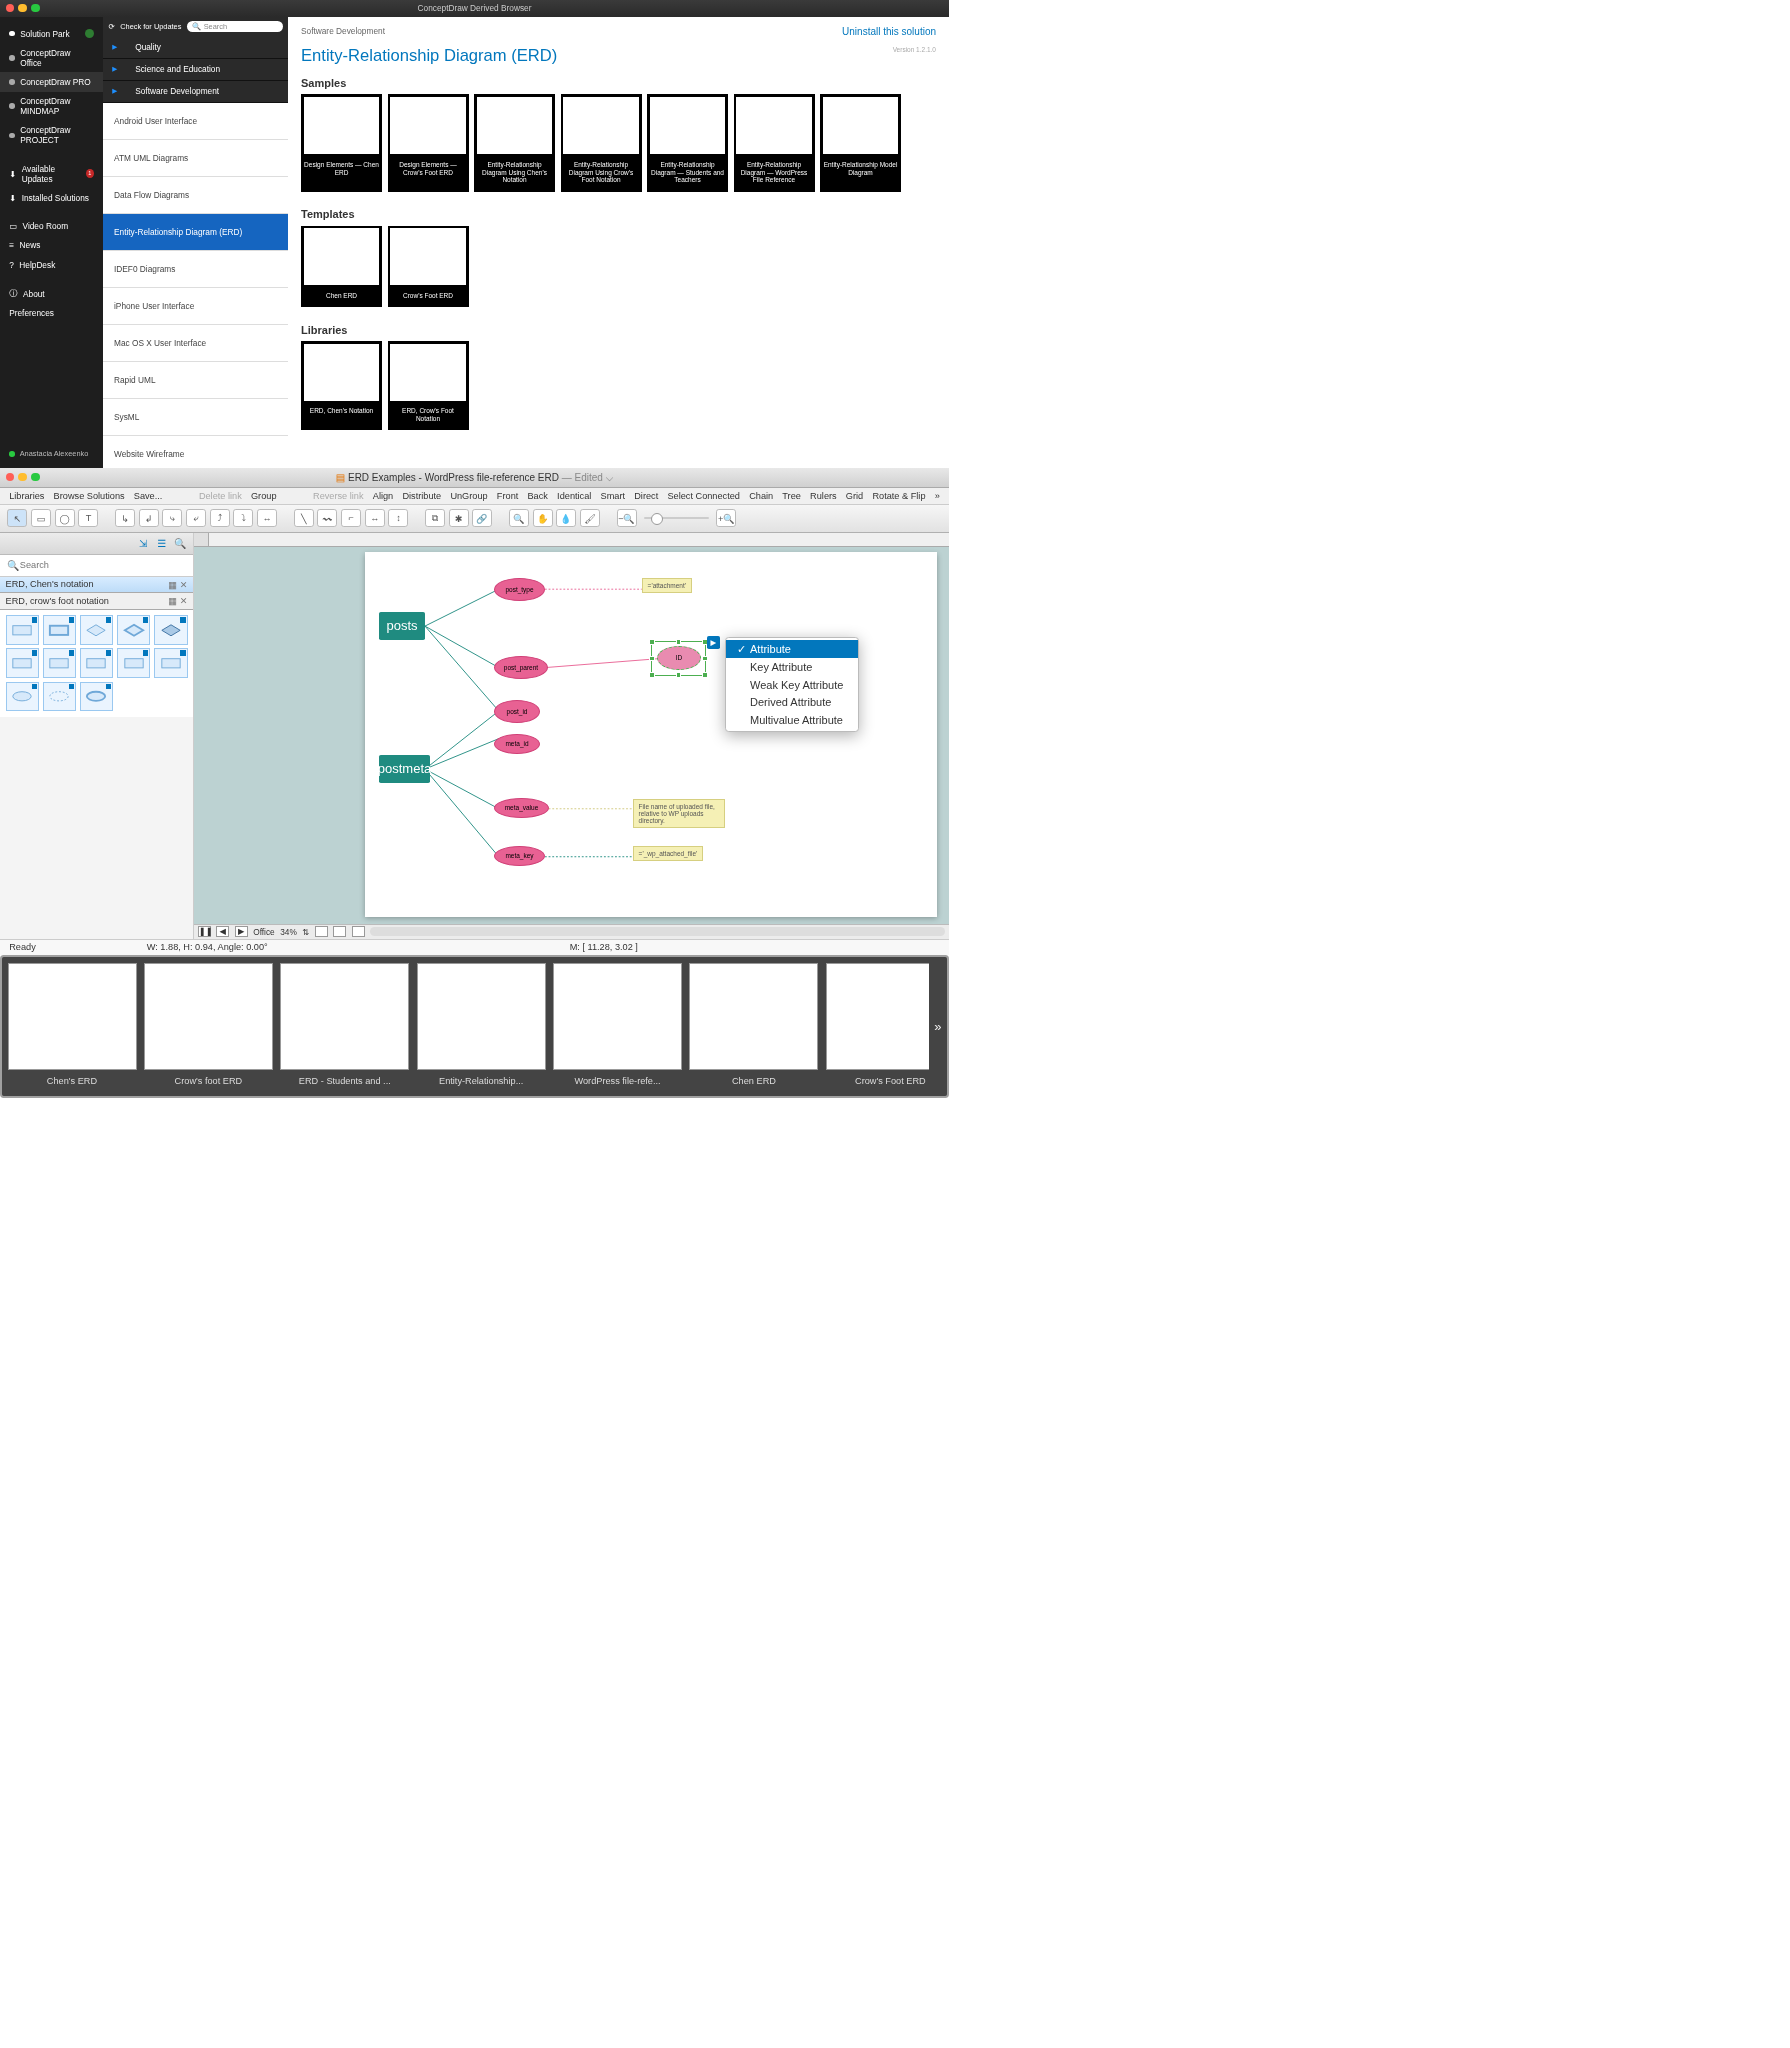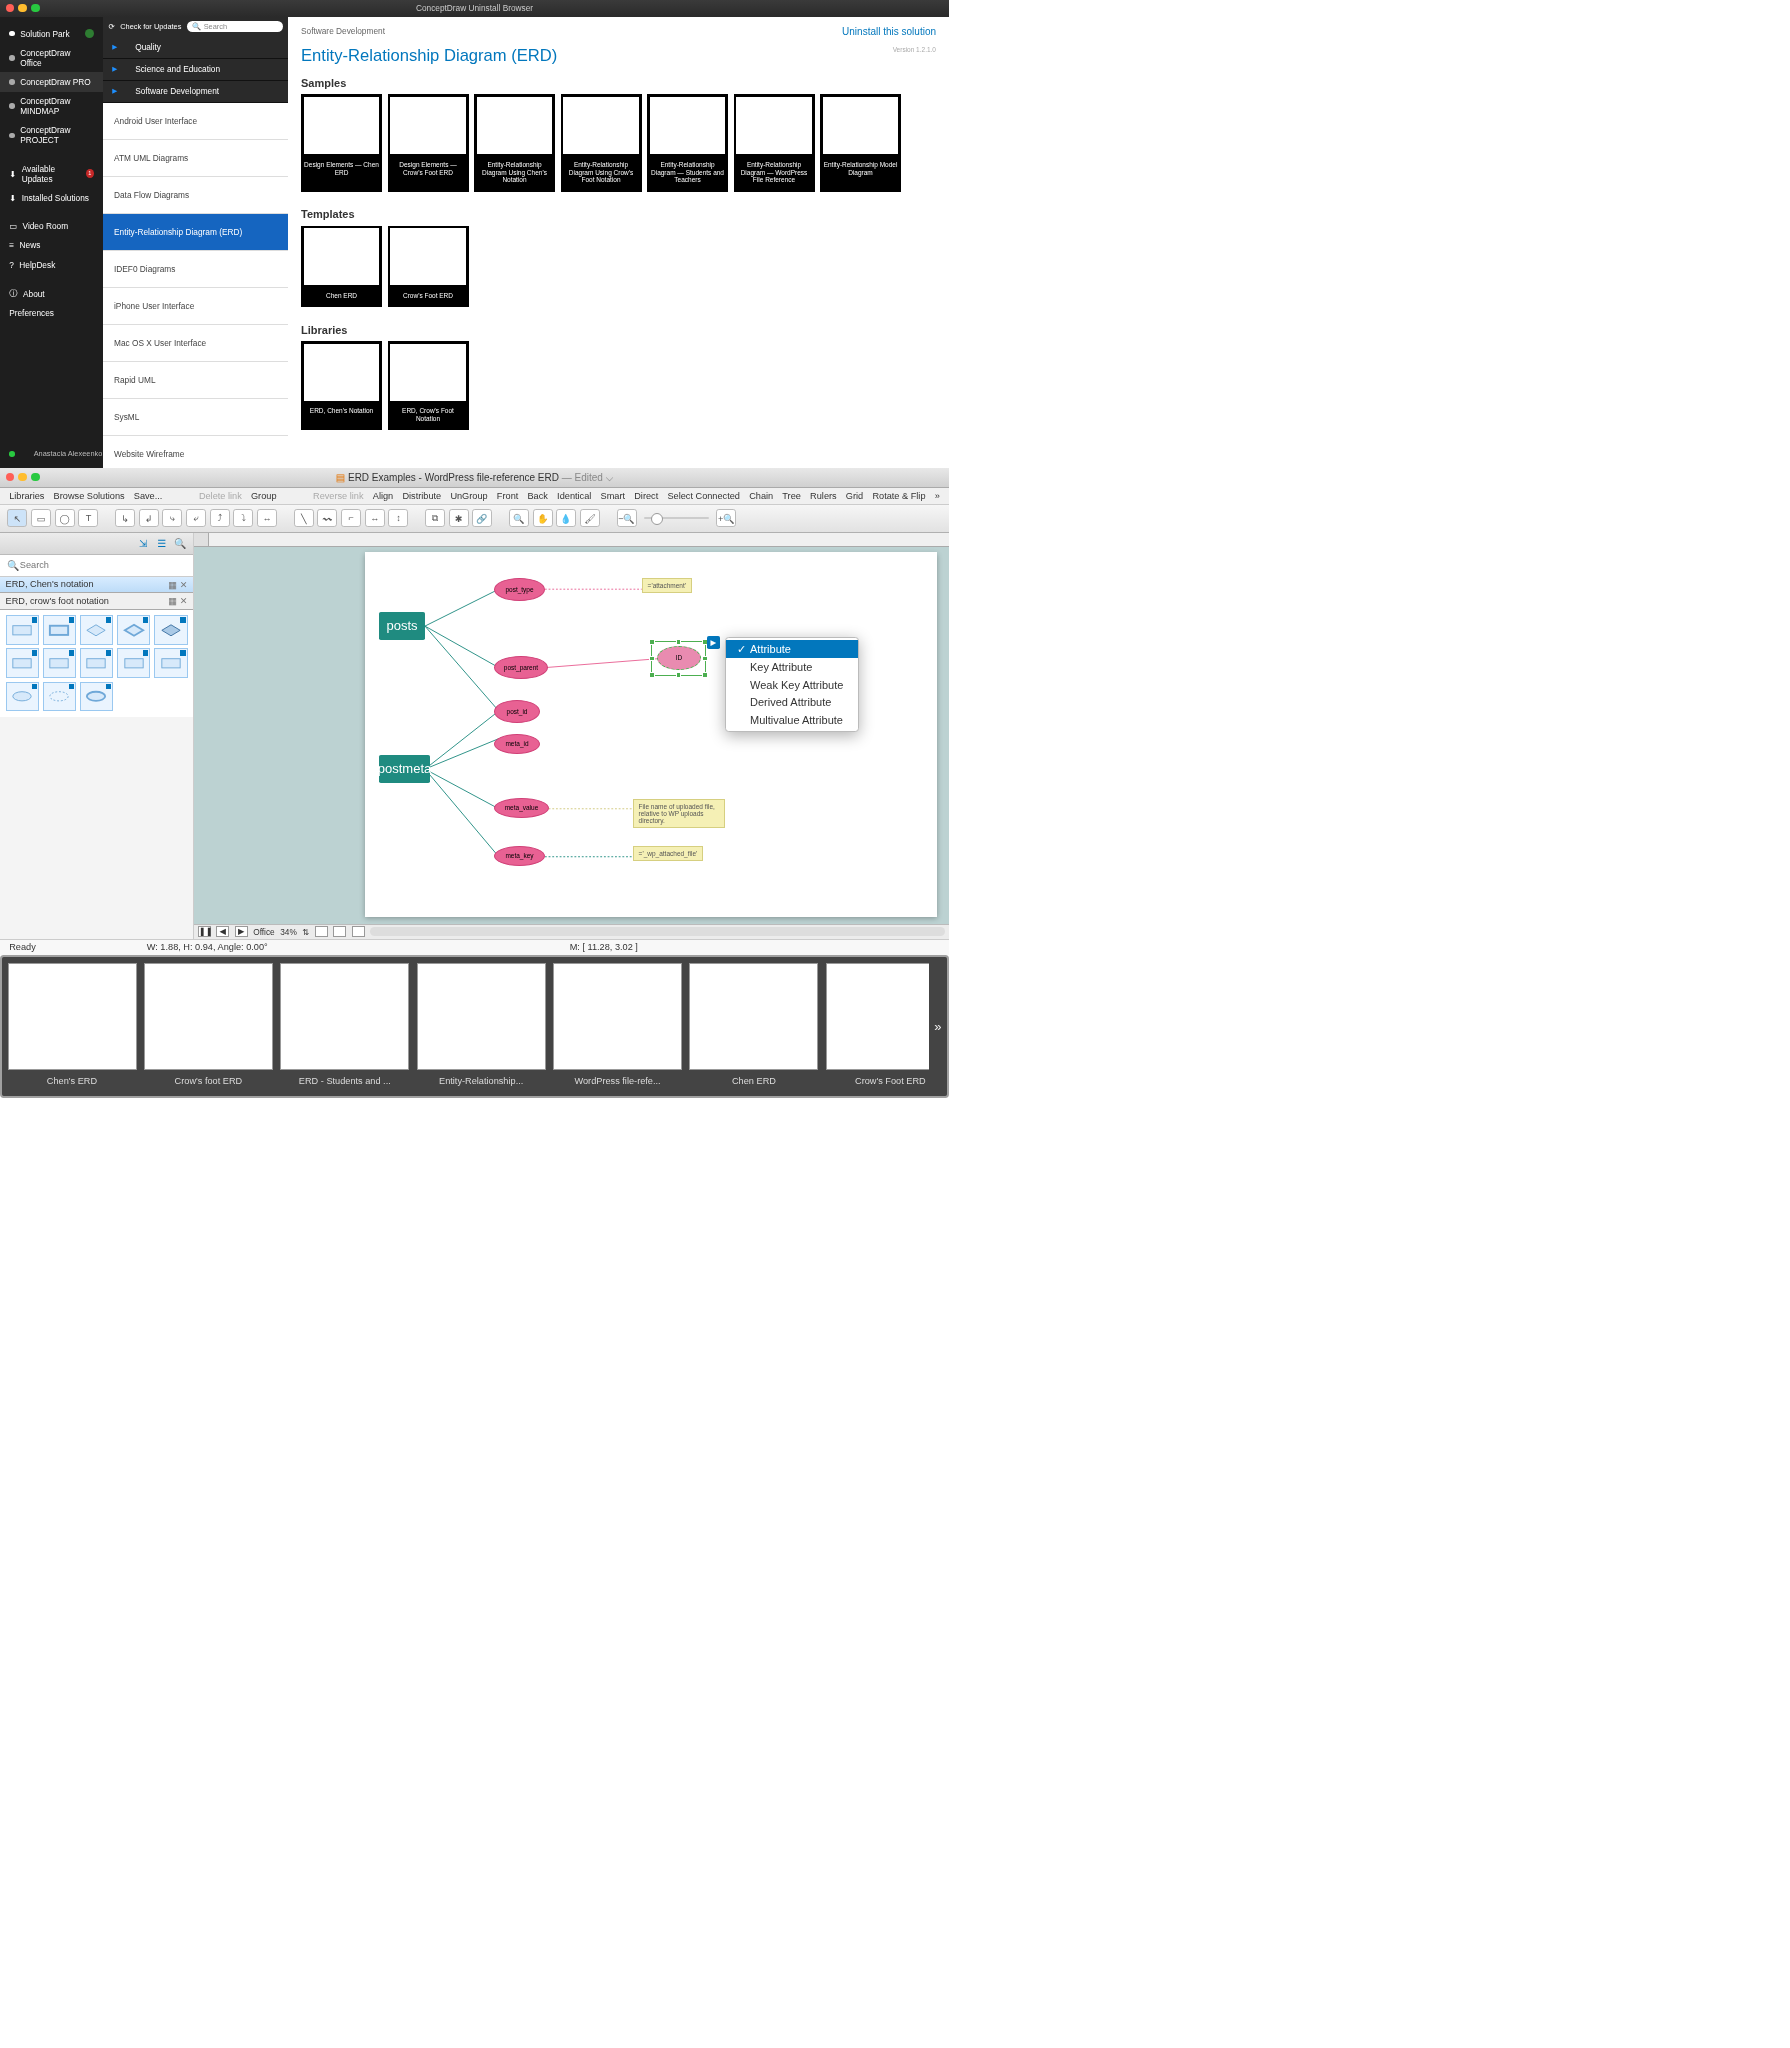--- a/index.html
+++ b/index.html
@@ -10,21 +10,21 @@
 .sb-titlebar { height: 16.6px; background: linear-gradient(#3a3a3a,#2a2a2a); color: #ccc; font-size: 8.3px; text-align: center; line-height: 16.6px; position: relative; }
 .traffic { position: absolute; left: 5.5px; top: 3.7px; display: flex; gap: 4.6px; }
 .traffic div { width: 8.3px; height: 8.3px; border-radius: 50%; }
 .tl-r { background: #ff5f57; } .tl-y { background: #ffbd2e; } .tl-g { background: #28c940; }
 .sb-body { display: flex; height: 451px; }
 .sb-nav { width: 103px; background: #1e1e1e; color: #fff; font-size: 8.3px; padding: 7.4px 0; position: relative; }
 .sb-nav-item { padding: 4.6px 9.2px; display: flex; align-items: center; gap: 5.5px; cursor: pointer; }
 .sb-nav-item.sel { background: #333; }
 .sb-nav-item .dot { width: 5.5px; height: 5.5px; border-radius: 50%; flex-shrink: 0; }
 .sb-nav-sep { height: 9.2px; }
-.sb-user { position: absolute; bottom: 9.2px; left: 9.2px; color: #bbb; font-size: 7.4px; display:flex; align-items:center; gap:19px;}
+.sb-user { position: absolute; bottom: 9.2px; left: 9.2px; color: #bbb; font-size: 7.4px; display:flex; align-items:center; gap:5px;}
 .sb-user .ud { width:5.5px; height:5.5px; border-radius:50%; background:#28c940; }
 
 .sb-cats { width: 185px; background: #f4f4f4; display: flex; flex-direction: column; }
 .sb-cats-top { background: #2a2a2a; color: #fff; }
 .sb-cats-topbar { height: 20px; display:flex; align-items:center; gap:5.5px; padding:0 5.5px; font-size:7.4px;}
 .sb-cats-search { background:#fff; border-radius:7.4px; padding:0.9px 5.5px; color:#888; flex:1; font-size:7.4px;}
 .sb-cat-head { padding: 5.5px 9.2px; display:flex; align-items:center; gap:18px; font-size:8.3px; background:#2a2a2a; border-bottom:0.9px solid #111;}
 .sb-cat-head .arr { color:#1e90ff; font-size:6.5px;}
 .sb-cat-list { flex:1; background:#fff; overflow:auto;}
 .sb-cat-item { padding: 13px 11px; border-bottom: 0.9px solid #ddd; font-size: 8.3px; color:#444; cursor:pointer;}
@@ -109,21 +109,21 @@
 </head>
 <body>
 
 <div class="sb-window">
   <div class="sb-titlebar">
     <div class="traffic">
       <div class="tl-r"></div>
       <div class="tl-y"></div>
       <div class="tl-g"></div>
     </div>
-    <span>ConceptDraw Uninstall Browser</span>
+    <span>ConceptDraw Derived Browser</span>
   </div>
   <div class="sb-body">
 
     <div class="sb-nav">
       <div class="sb-nav-item">
         <span class="dot" style="background:#fff"></span>
         <span>Solution Park</span>
         <span style="margin-left:auto;background:#2e7d32;color:#fff;border-radius:50%;width:9.2px;height:9.2px;font-size:5.5px;text-align:center"></span>
       </div>
       <div class="sb-nav-item">

